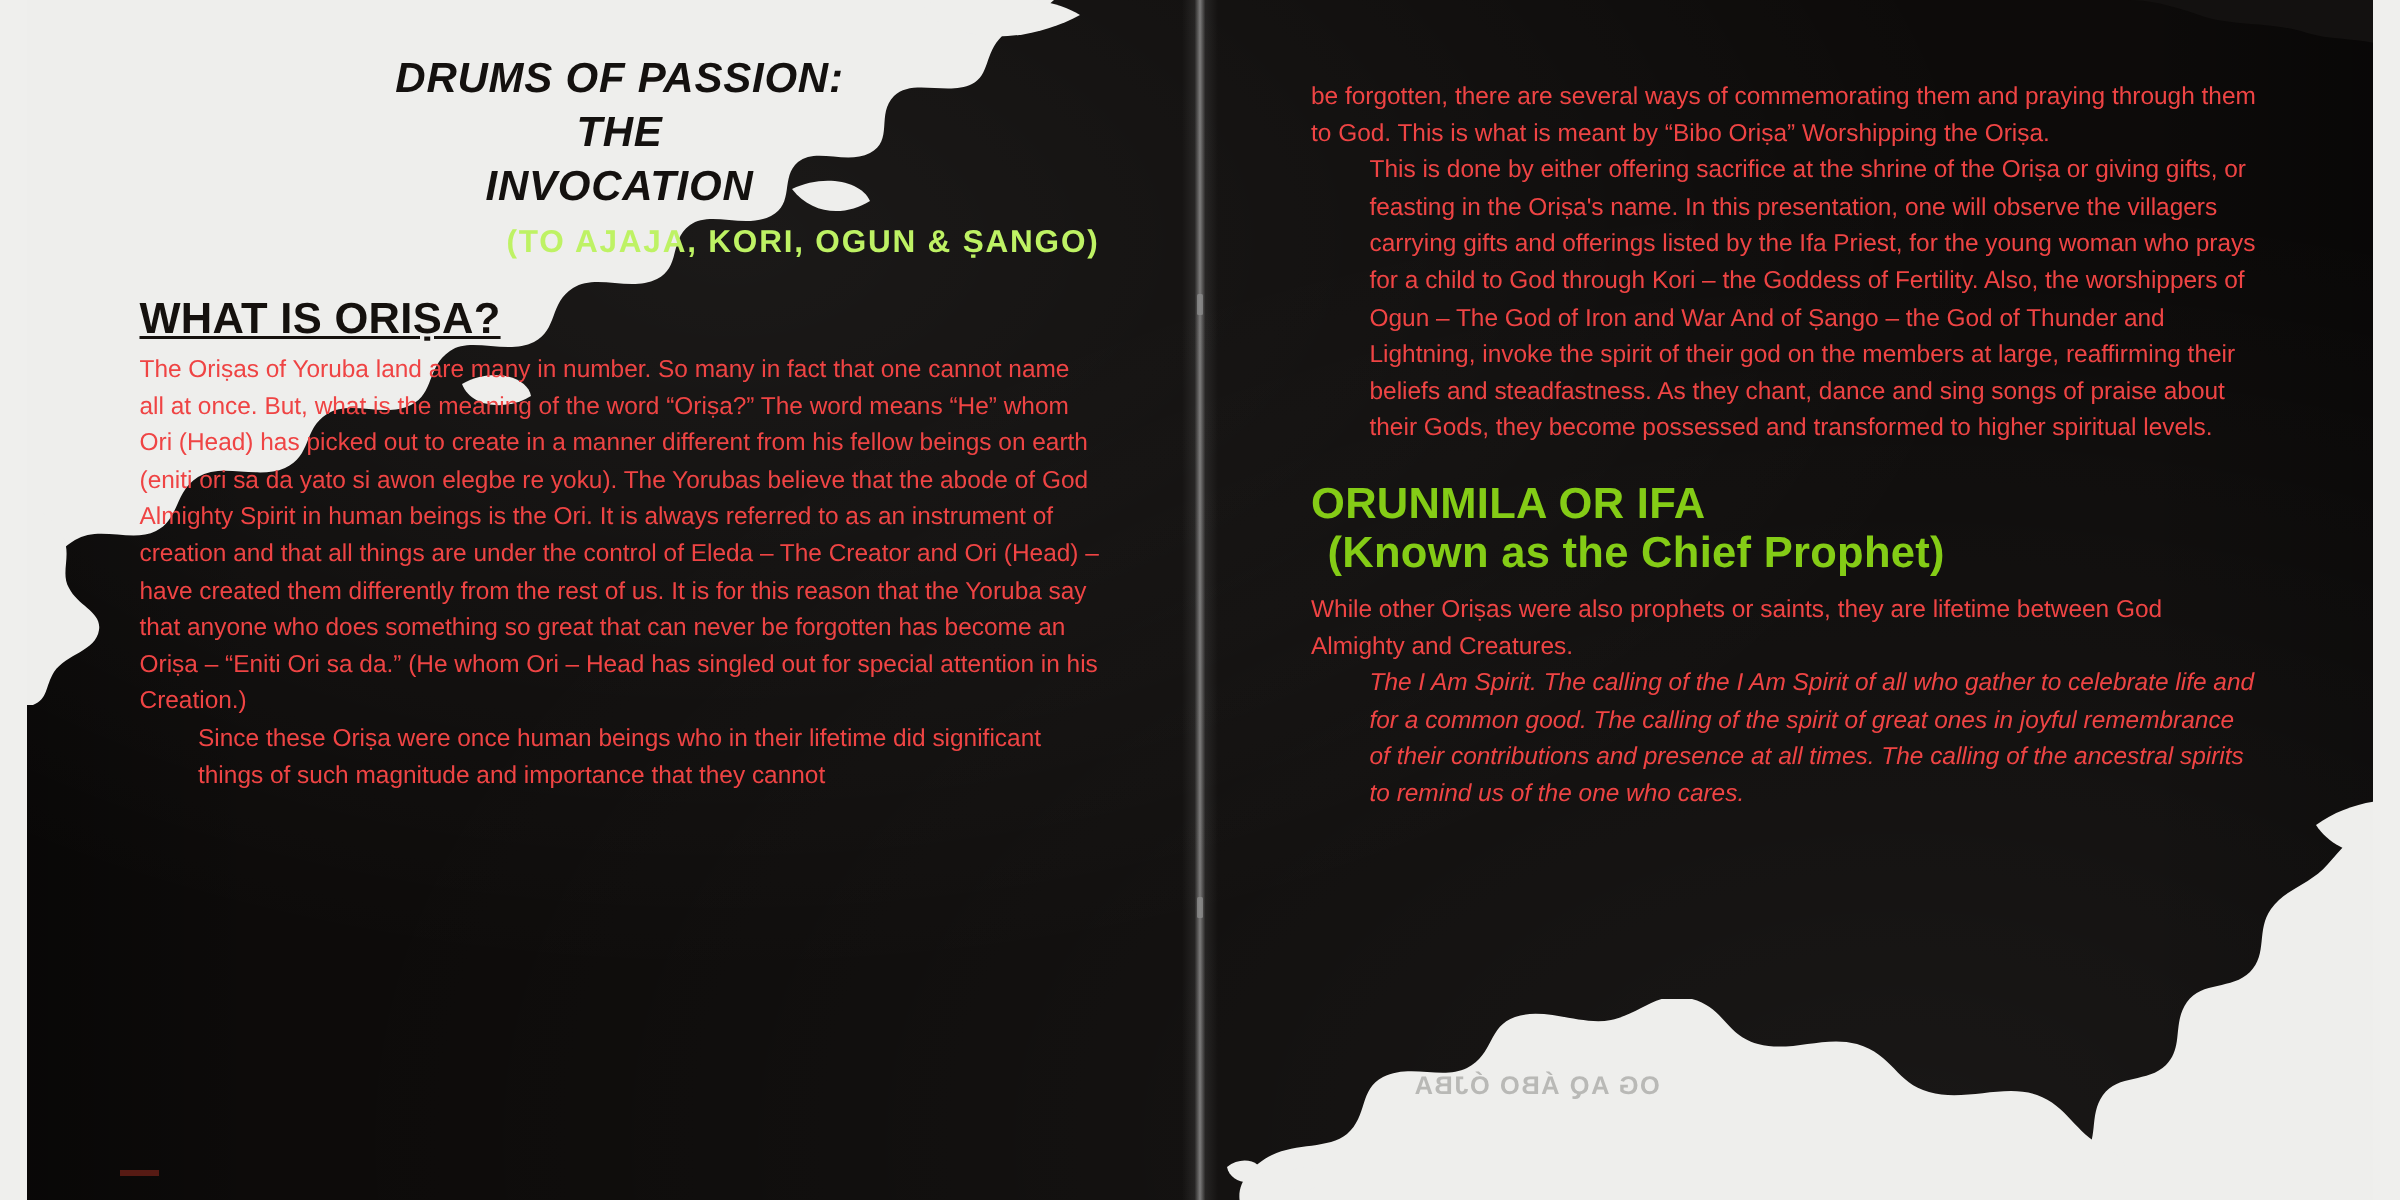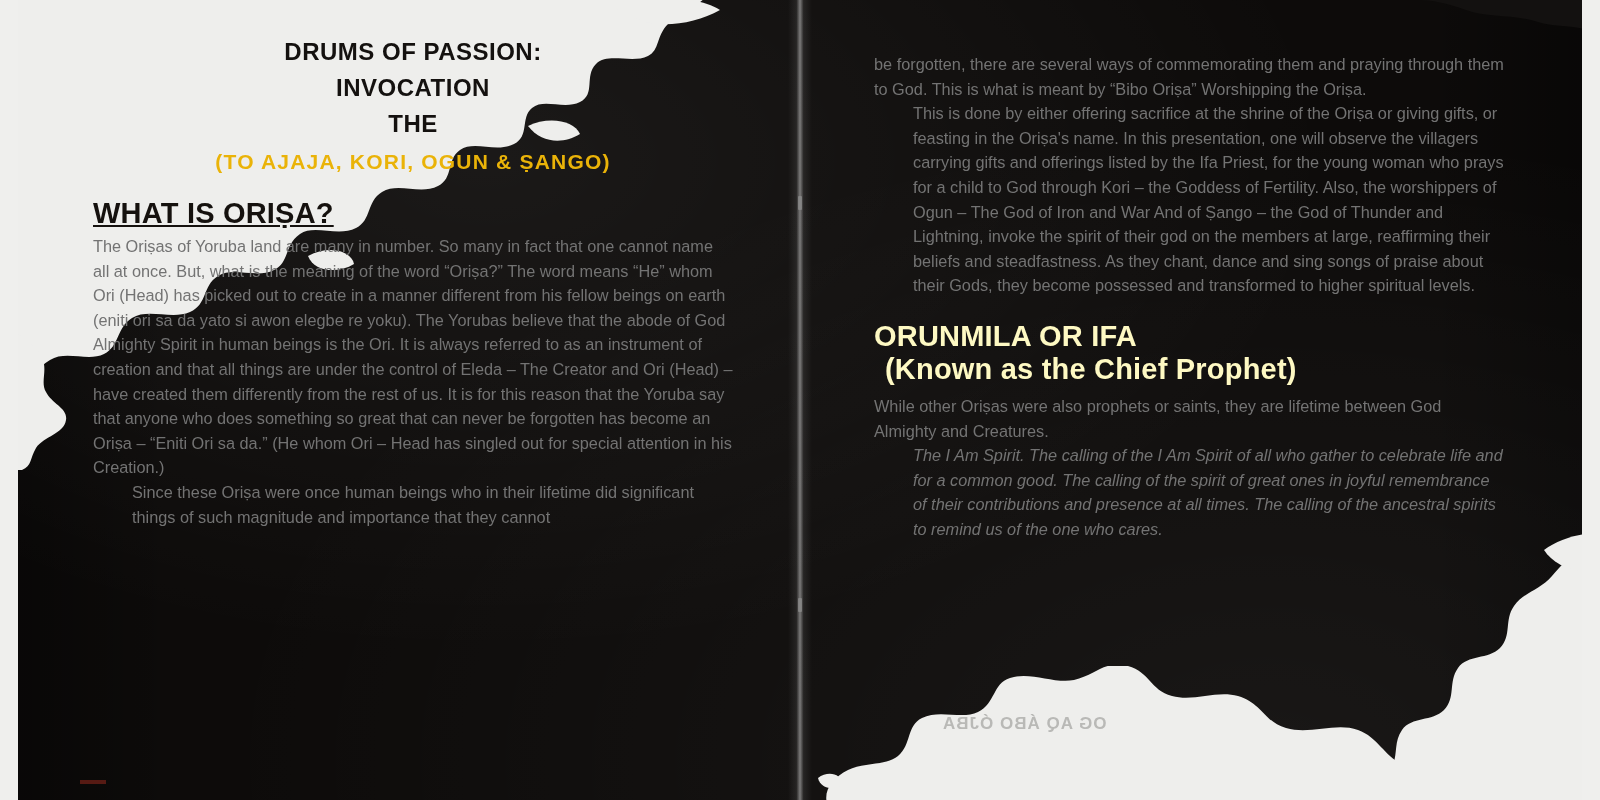--- a/index.html
+++ b/index.html
@@ -118,55 +118,57 @@
   }
 
   
   .title-block {
     text-align: center;
     color: #14110f;
     font-weight: bold;
     letter-spacing: 0.5px;
   }
   .title-line {
-    font-size: 24px;
+    font-size: 28px;
     line-height: 36px;
     font-weight: 800;
+    font-style: italic;
   }
   .subtitle-line {
     margin-top: 7px;
     font-size: 21px;
     line-height: 26px;
     font-weight: 600;
     letter-spacing: 1.2px;
-    color: #eab308;
+    color: #bef264;
+    text-align: right;
   }
 
   h2.head {
     margin: 22px 0 4px 0;
     font-size: 29px;
     line-height: 33px;
     font-weight: 800;
     letter-spacing: 0.2px;
-    color: #fef9c3;
+    color: #84cc16;
   }
   h2.head.dark {
     color: #15110e;
     text-decoration: underline;
   }
   h2.head.two-line {
     margin-bottom: 8px;
   }
   h2.head .l2 { display: block; margin-left: 11px; }
 
   p.body {
     margin: 0 0 0 0;
     font-size: 16.3px;
     line-height: 24.6px;
-    color: #737373;
+    color: #ef4444;
     text-align: left;
   }
   p.body + p.body { margin-top: 0; margin-left: 39px; }
 
   .right-intro p.body { font-size: 16.3px; line-height: 24.6px; }
 
   
   .fade-bottom {
     position: relative;
     z-index: 4;
@@ -260,22 +262,22 @@
 
     <div class="gutter"></div>
     <div class="staple s1"></div>
     <div class="staple s2"></div>
 
     <div class="page page-left">
       <div class="col-left">
 
         <div class="title-block">
           <div class="title-line">DRUMS OF PASSION:</div>
+          <div class="title-line">THE</div>
           <div class="title-line">INVOCATION</div>
-          <div class="title-line">THE</div>
           <div class="subtitle-line">(TO AJAJA, KORI, OGUN &amp; ṢANGO)</div>
         </div>
 
         <h2 class="head dark">WHAT IS ORIṢA?</h2>
         <p class="body">The Oriṣas of Yoruba land are many in number. So many in fact that one cannot name all at once. But, what is the meaning of the word “Oriṣa?” The word means “He” whom Ori (Head) has picked out to create in a manner different from his fellow beings on earth (eniti ori sa da yato si awon elegbe re yoku). The Yorubas believe that the abode of God Almighty Spirit in human beings is the Ori. It is always referred to as an instrument of creation and that all things are under the control of Eleda – The Creator and Ori (Head) – have created them differently from the rest of us. It is for this reason that the Yoruba say that anyone who does something so great that can never be forgotten has become an Oriṣa – “Eniti Ori sa da.” (He whom Ori – Head has singled out for special attention in his Creation.)</p>
 
         <p class="body">Since these Oriṣa were once human beings who in their lifetime did significant things of such magnitude and importance that they cannot</p>
 
       </div>
       <div class="speck"></div>

